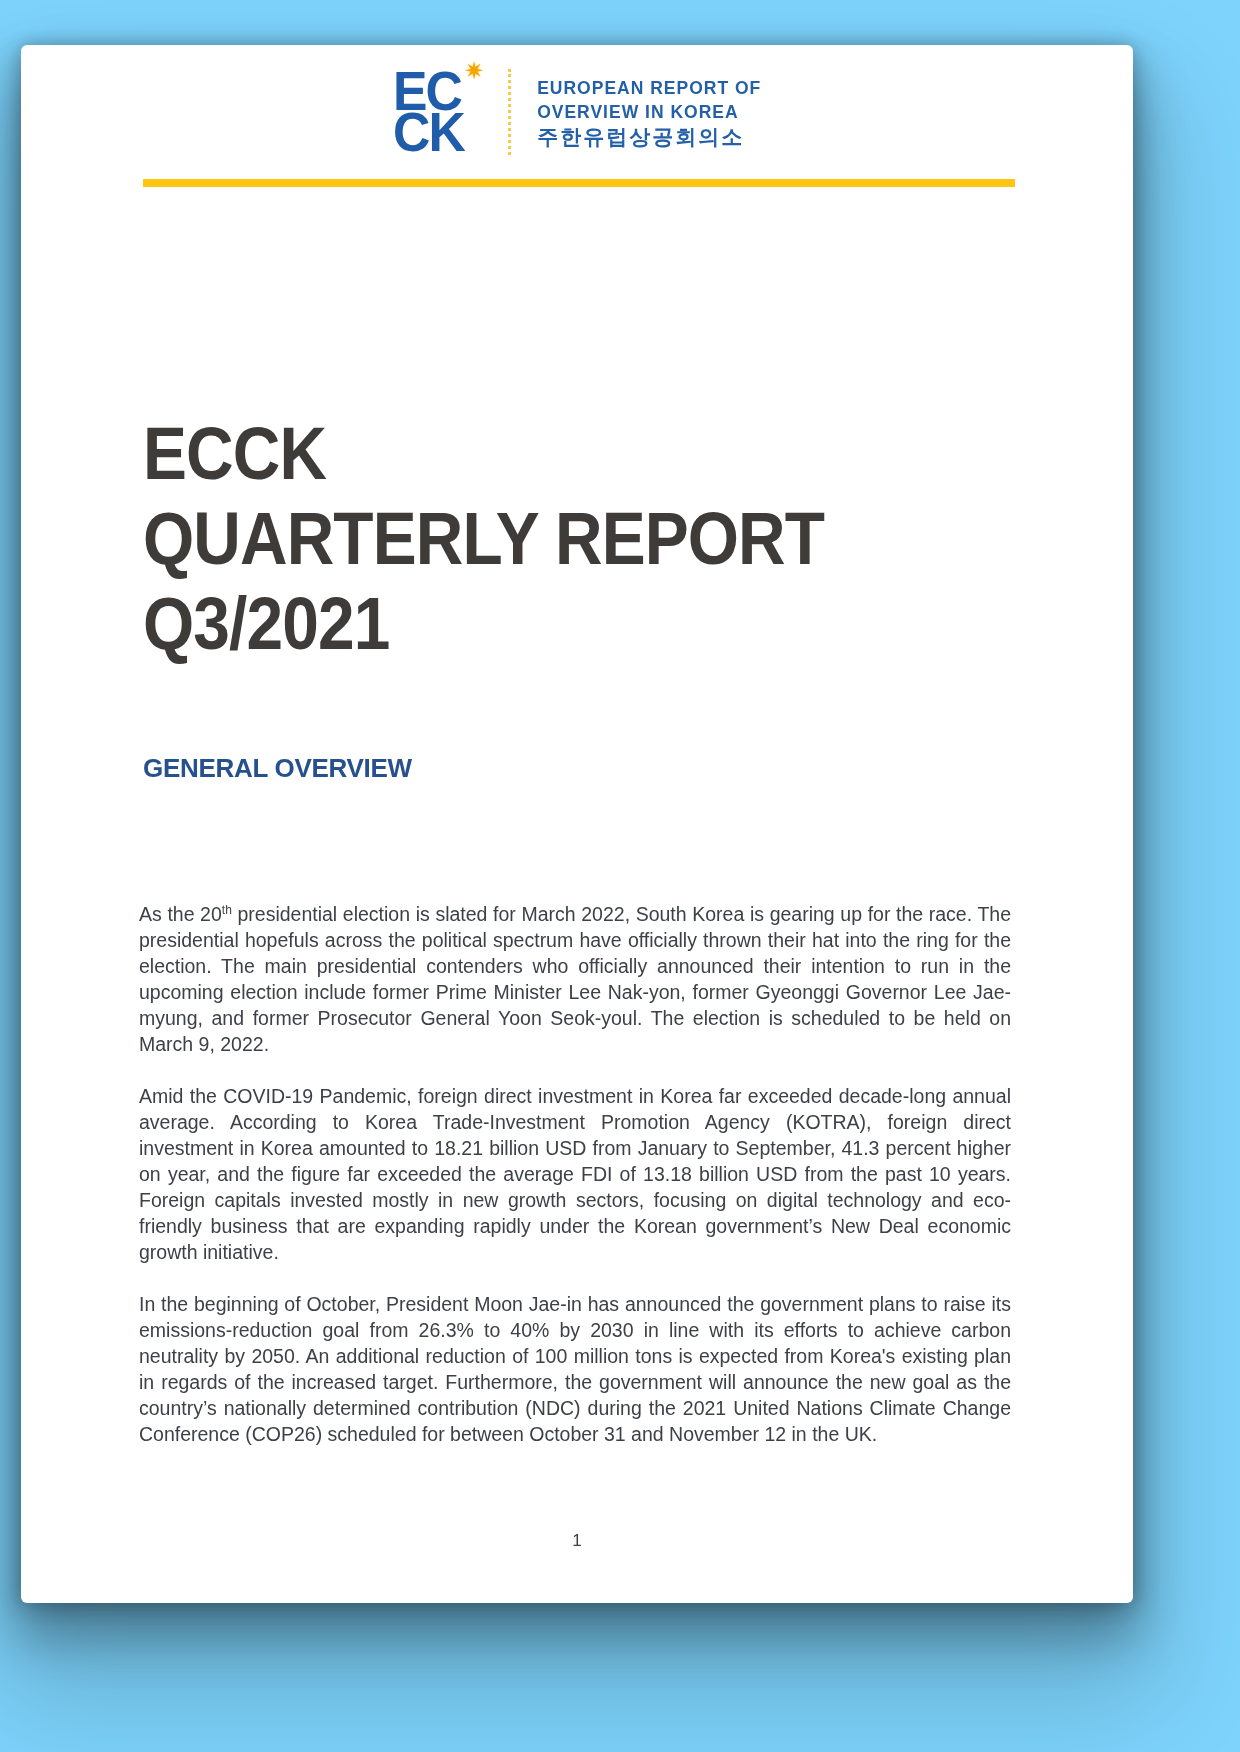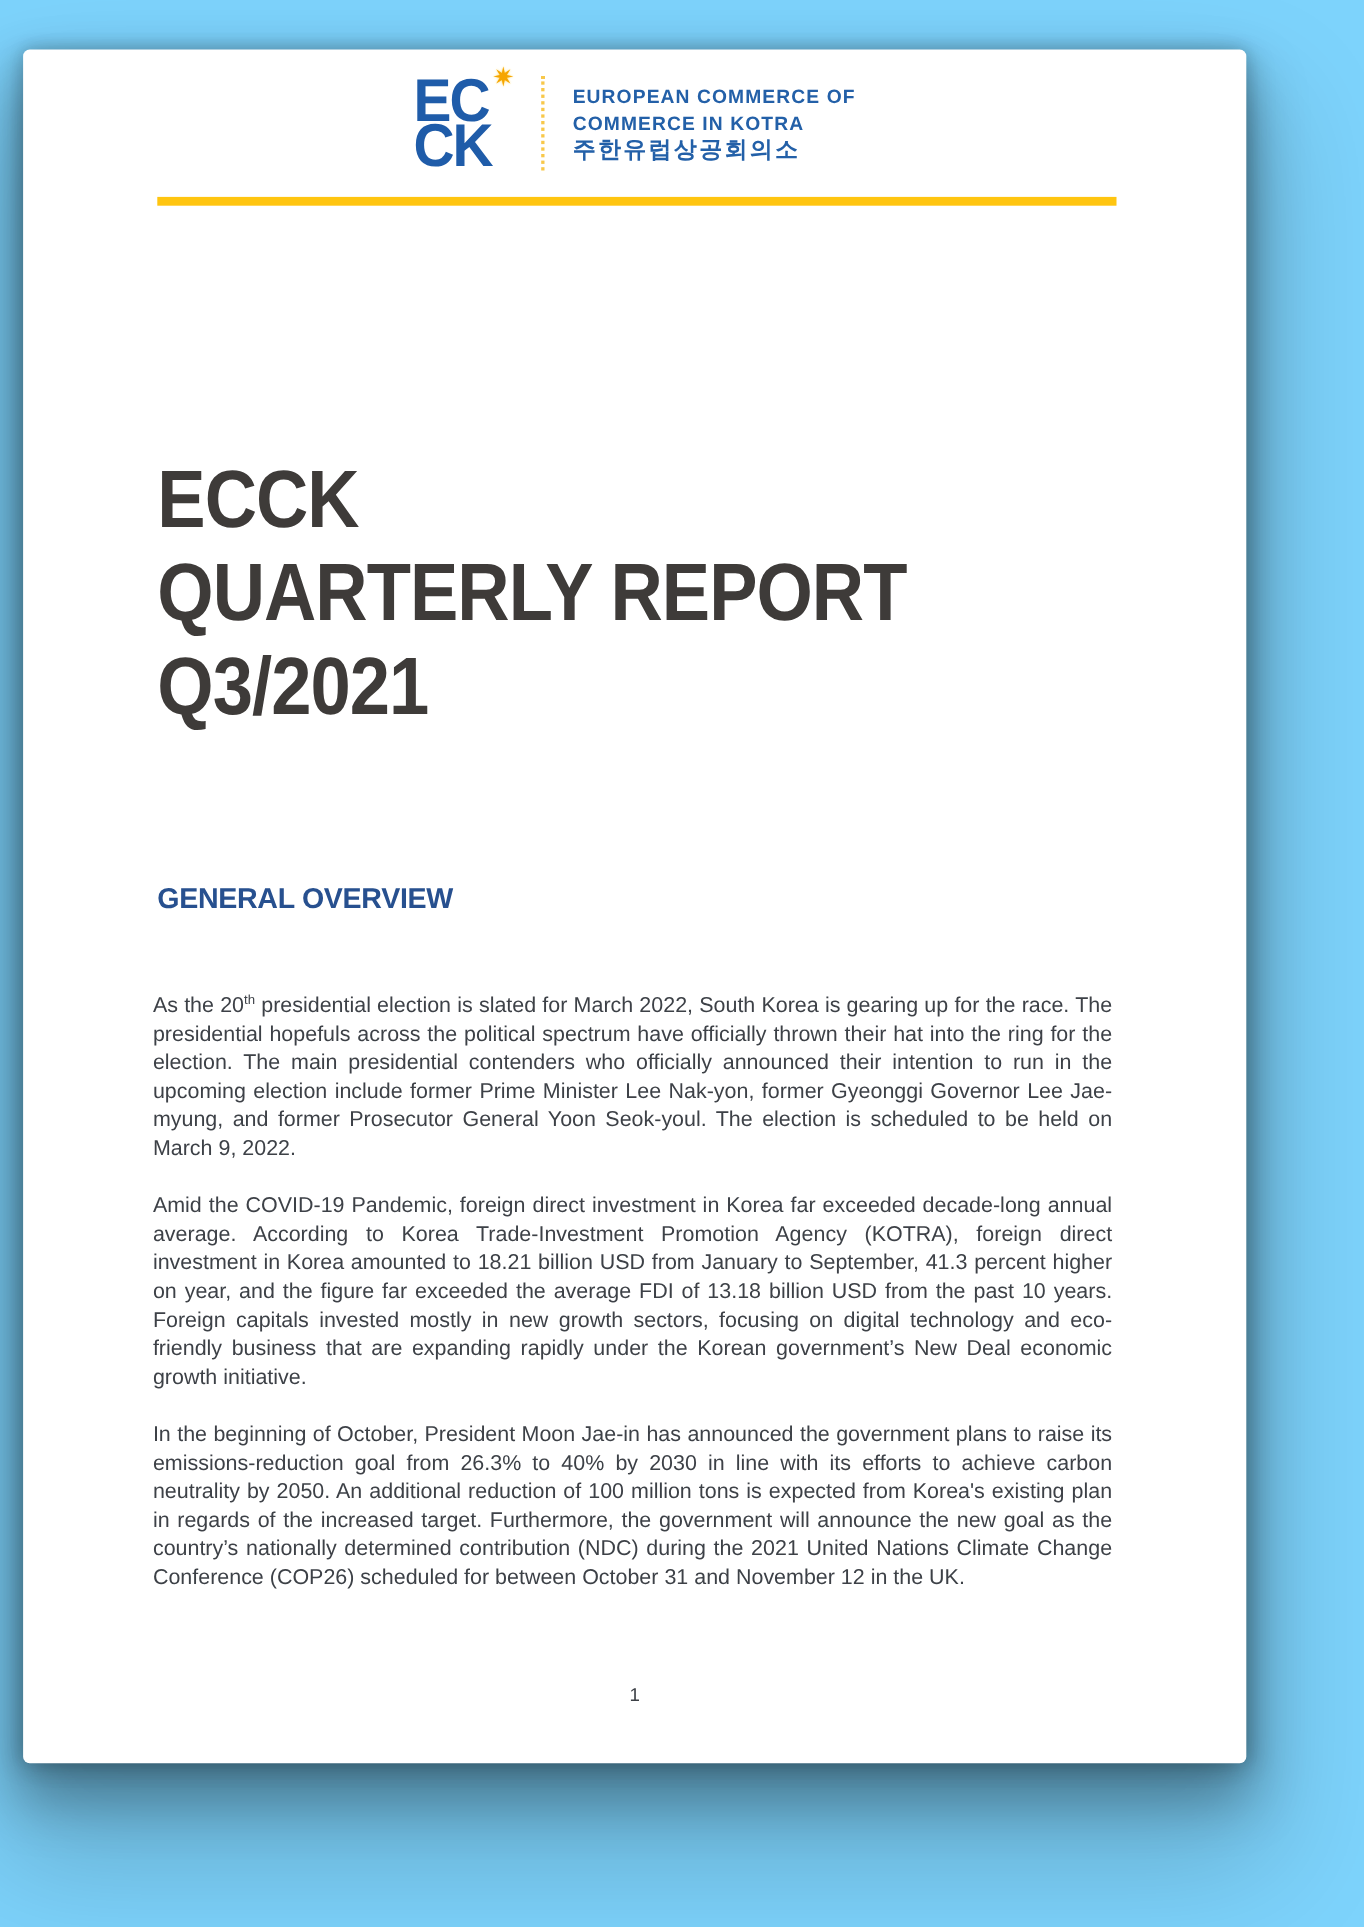--- a/index.html
+++ b/index.html
@@ -108,21 +108,21 @@
     line-height: 85px;
     letter-spacing: -1px;
     transform: scaleX(0.89);
     transform-origin: left top;
     white-space: nowrap;
   }
   
   .section-heading {
     position: absolute;
     left: 122px;
-    top: 756px;
+    top: 708px;
     font-size: 26px;
     font-weight: bold;
     color: #27508F;
     letter-spacing: -0.3px;
   }
   
   .body-copy {
     position: absolute;
     left: 118px;
     top: 856px;
@@ -160,22 +160,22 @@
     <div class="logo">
       <div class="monogram-wrap">
         <div class="monogram">
           <div>EC</div>
           <div>CK</div>
         </div>
         <span class="logo-star">✷</span>
       </div>
       <div class="logo-sep"></div>
       <div class="logo-names">
-        <span class="logo-name-en">EUROPEAN COMMERCE OF</span>
-        <span class="logo-name-en">COMMERCE IN KOTRA</span>
+        <span class="logo-name-en">EUROPEAN REPORT OF</span>
+        <span class="logo-name-en">OVERVIEW IN KOREA</span>
         <span class="logo-name-kr">주한유럽상공회의소</span>
       </div>
     </div>
 
     <div class="rule"></div>
 
     <div class="title">
       <div>ECCK</div>
       <div>QUARTERLY REPORT</div>
       <div>Q3/2021</div>

